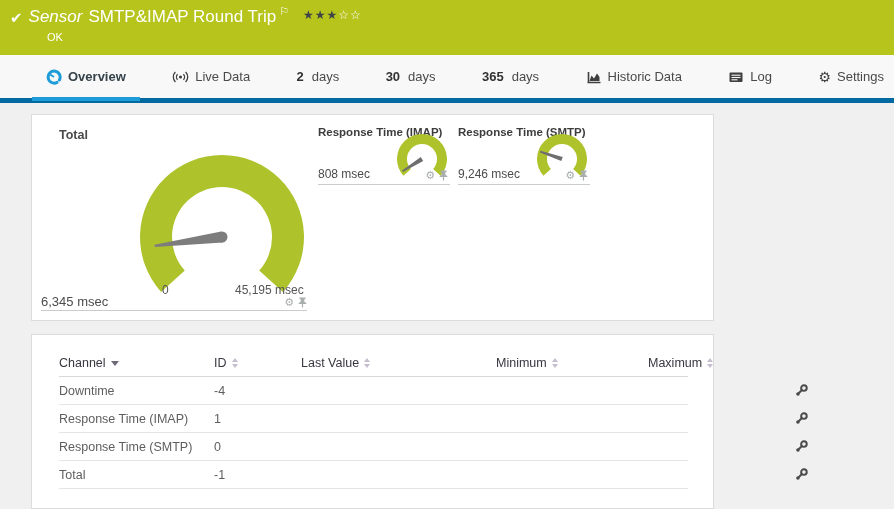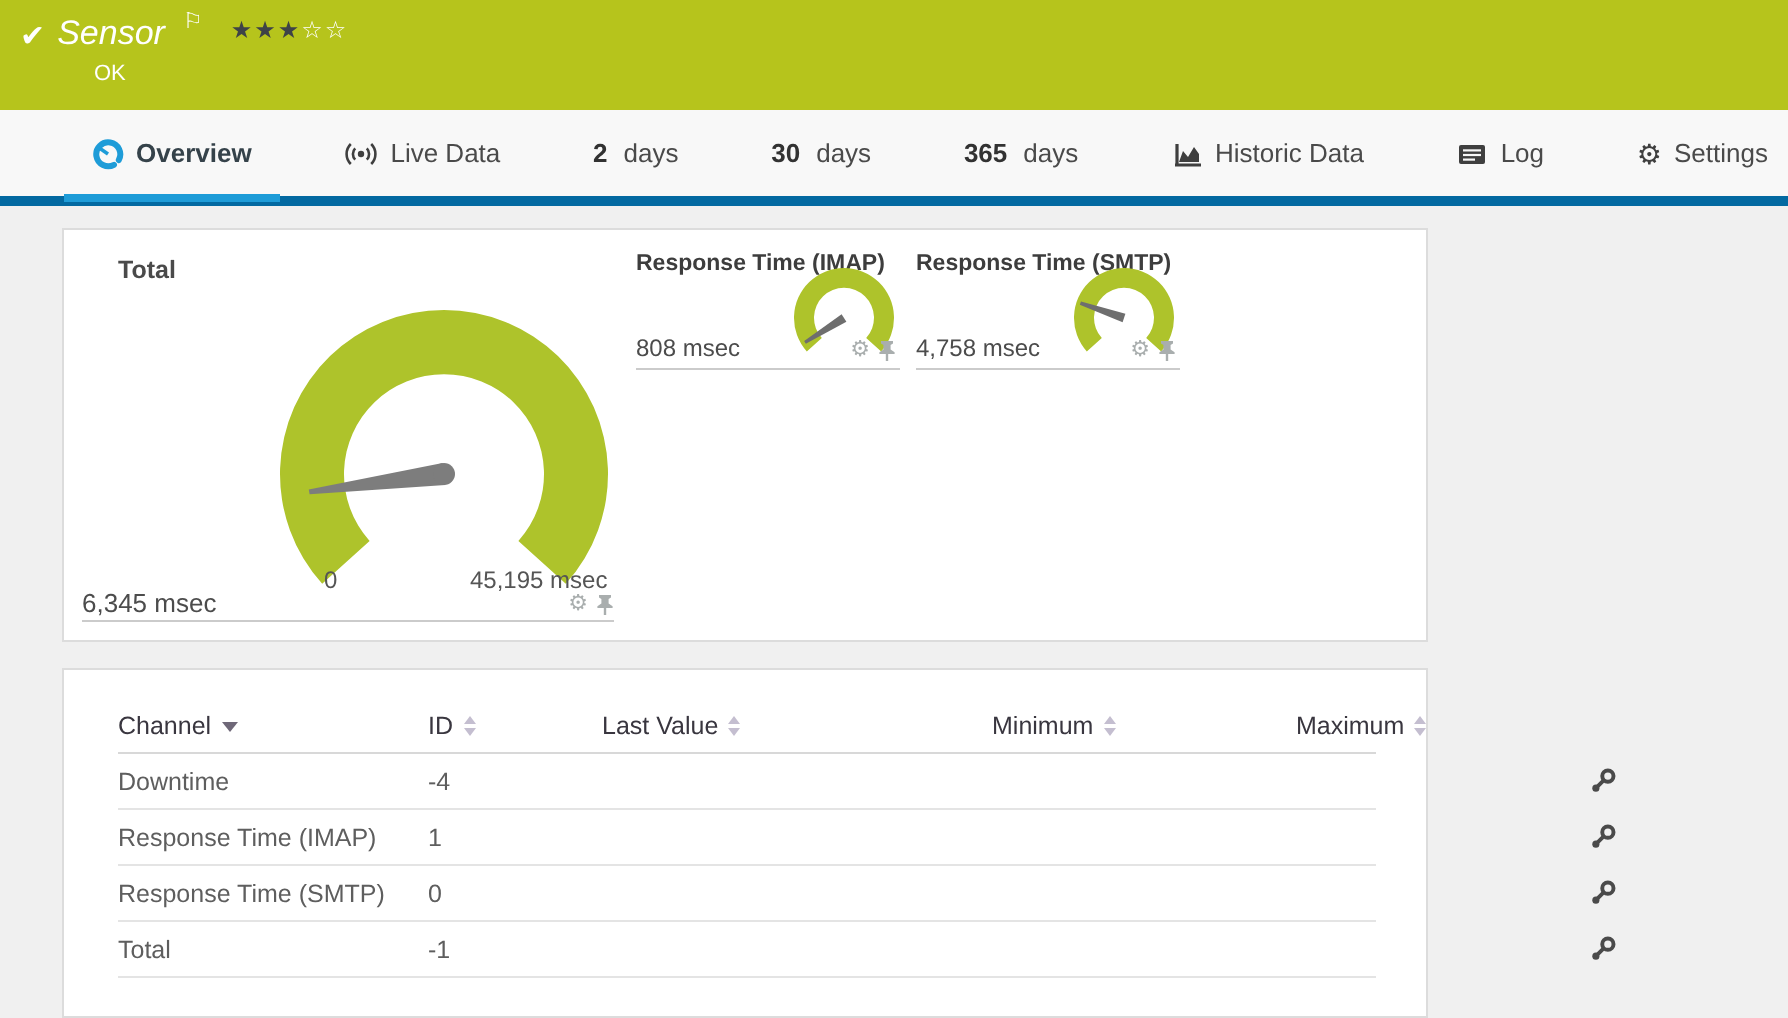--- a/index.html
+++ b/index.html
@@ -80,20 +80,21 @@
   .arrow-both .up { border-bottom:4px solid #c4bed0; }
   .arrow-both .dn { border-top:4px solid #c4bed0; }
 </style>
 </head>
 <body>
 
 <div class="sensor-header">
   <div class="title-row">
     <span class="check">✔</span>
     <span class="sensor-word">Sensor</span>
+    <span class="sensor-name">SMTP&amp;IMAP Round Trip</span>
     <span class="flag">⚐</span>
     <span class="stars"><span class="full">★★★</span><span class="empty">☆☆</span></span>
   </div>
   <div class="status-ok">OK</div>
 </div>
 
 <div class="tabbar">
   <div class="tab active">
     <svg width="16" height="16" viewBox="0 0 16 16">
       <path d="M11 13.4 A6 6 0 1 1 13.4 11" fill="none" stroke="#1e9cd8" stroke-width="3" stroke-linecap="round"></path>
@@ -185,21 +186,21 @@
       </span>
     </span>
   </div>
 
   <div class="small-block smtp">
     <div class="small-title">Response Time (SMTP)</div>
     <svg class="small-gauge-svg" width="54" height="52" viewBox="0 0 54 52">
       <path d="M8.4 43.7 A25 25 0 1 1 45.6 43.7 L38.1 37 A15 15 0 1 0 15.9 37 Z" fill="#aec32b"></path>
       <polygon points="27.7,24.9 26.3,29.1 4.9,20.4 5.5,18.8" fill="#6e6e6e"></polygon>
     </svg>
-    <div class="small-value">4,758 msec</div>
+    <div class="small-value">9,246 msec</div>
     <span class="mini-icons">
       <span class="mini-gear">⚙</span>
       <span class="mini-pin">
         <svg width="9" height="11" viewBox="0 0 9 11">
           <path d="M1.5 0.5 h6 v1.3 l-1.2 0.7 v2.2 l2 1.4 v0.9 H0.7 v-0.9 l2 -1.4 V2.5 l-1.2 -0.7 Z" fill="#a9aeae"></path>
           <line x1="4.5" y1="7" x2="4.5" y2="10.5" stroke="#a9aeae" stroke-width="1.2"></line>
         </svg>
       </span>
     </span>
   </div>

